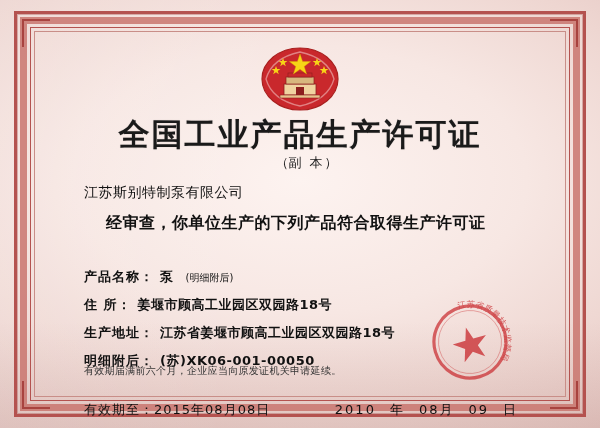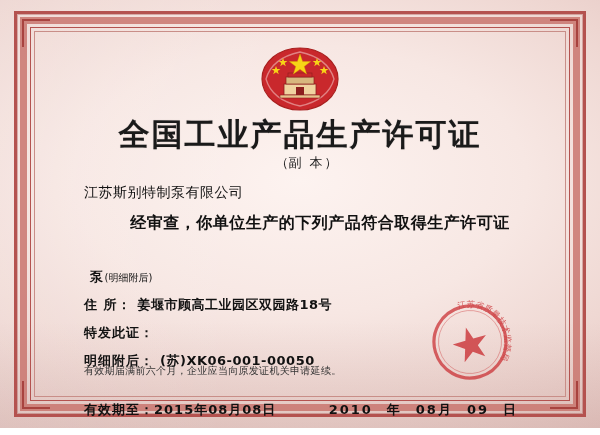--- a/index.html
+++ b/index.html
@@ -137,21 +137,20 @@
   .statement {
     position: absolute;
     top: 172px;
     left: 44px;
     right: 26px;
     font-size: 16px;
     font-weight: bold;
     line-height: 29px;
     color: #111;
     letter-spacing: 0.5px;
-    text-align: center;
   }
   .statement .indent { display: inline-block; width: 22px; }
 
   
   .fields {
     position: absolute;
     top: 232px;
     left: 44px;
     right: 30px;
   }
@@ -168,34 +167,34 @@
     letter-spacing: 1px;
   }
   .field-value {
     font-weight: bold;
     margin-left: 6px;
     letter-spacing: 0.5px;
   }
   .field-note {
     font-weight: normal;
     font-size: 10px;
-    margin-left: 1px;
+    margin-left: 12px;
   }
 
   
   .date-line {
     position: absolute;
     left: 44px;
     right: 28px;
     top: 318px;
     display: flex;
     align-items: baseline;
     justify-content: space-between;
     font-size: 13px;
-    font-weight: bold;
+    font-weight: normal;
     color: #111;
   }
   .valid-left { letter-spacing: 1px; }
   .issue-right {
     letter-spacing: 2px;
     padding-right: 14px;
     margin-top: 47px;
   }
   .issue-right .gap { display: inline-block; width: 14px; }
 
@@ -266,29 +265,31 @@
     </div>
 
     <div class="company">江苏斯别特制泵有限公司</div>
 
     <div class="statement">
       <span class="indent"></span><span>经审查，你单位生产的下列产品符合取得生产许可证</span><br>
     </div>
 
     <div class="fields">
       <div class="field-row">
+        <span class="field-label">产品名称：</span>
         <span class="field-value">泵</span>
         <span class="field-note">(明细附后)</span>
       </div>
       <div class="field-row">
         <span class="field-label">住    所：</span>
         <span class="field-value">姜堰市顾高工业园区双园路18号</span>
       </div>
       <div class="field-row">
-        <span class="field-label">特发此证：</span>
+        <span class="field-label">生产地址：</span>
+        <span class="field-value">江苏省姜堰市顾高工业园区双园路18号</span>
       </div>
       <div class="field-row">
         <span class="field-label">明细附后：</span>
         <span class="field-value">(苏)XK06-001-00050</span>
       </div>
     </div>
 
     <div class="date-line">
       <div class="valid-left">
         <span>有效期至：</span><span>2015年08月08日</span>

